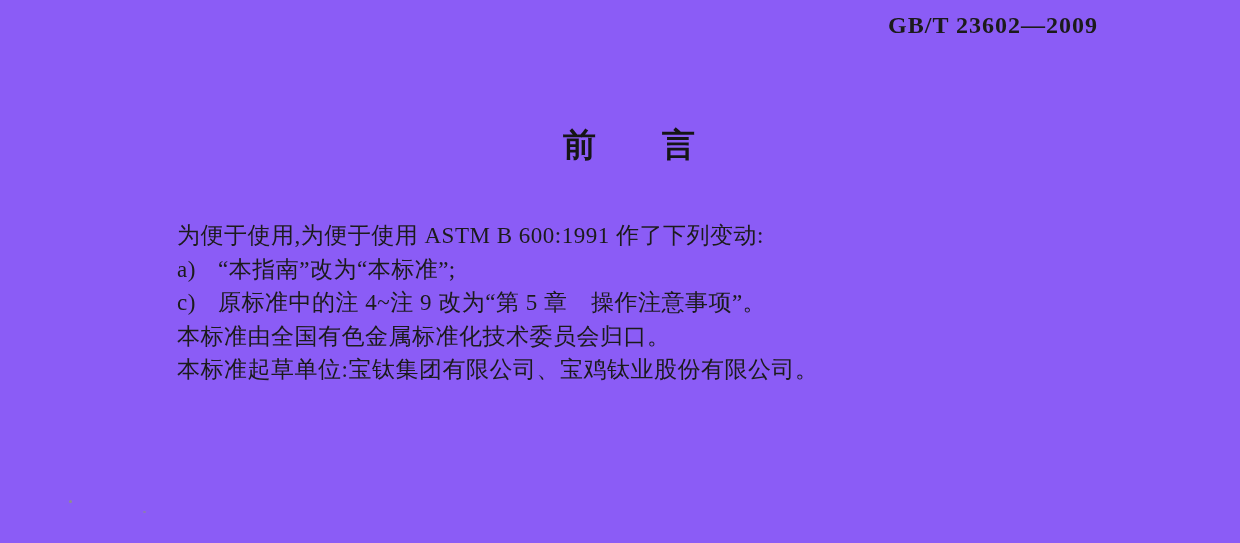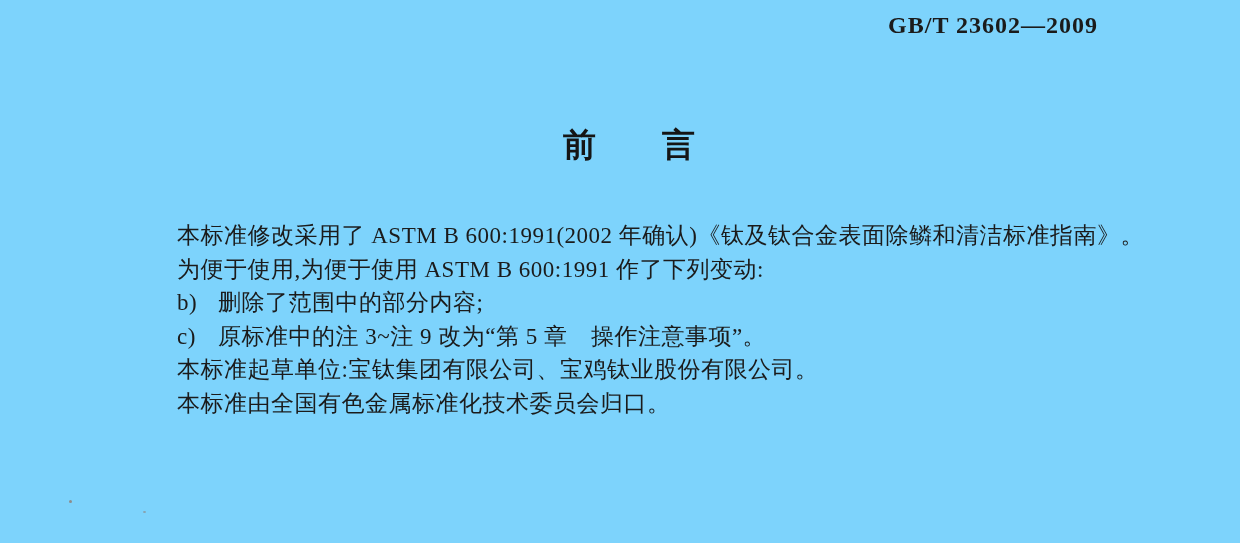--- a/index.html
+++ b/index.html
@@ -4,21 +4,21 @@
 <style>
   html, body {
     margin: 0;
     padding: 0;
     background: #ffffff;
   }
   .page {
     position: relative;
     width: 1240px;
     height: 543px;
-    background: #7dd3fc;
+    background: #8b5cf6;
     overflow: hidden;
     font-family: "Liberation Serif", "DejaVu Serif", serif;
     color: #1b1b1b;
   }
   .doc-number {
     position: absolute;
     top: 12px;
     right: 142px;
     font-size: 24px;
     font-weight: bold;
@@ -71,37 +71,36 @@
 <body>
 
 <div class="page">
 
   <div class="doc-number">GB/T 23602—2009</div>
 
   <h1 class="page-title">前　　言</h1>
 
   <div class="body-text">
 
-    <p class="line">本标准修改采用了 ASTM B 600:1991(2002 年确认)《钛及钛合金表面除鳞和清洁标准指南》。</p>
 
     <p class="line">为便于使用,为便于使用 ASTM B 600:1991 作了下列变动:</p>
 
-
     <p class="line list-item">
-      <span class="item-label">b)</span><span>删除了范围中的部分内容;</span>
-    </p>
-
-    <p class="line list-item">
-      <span class="item-label">c)</span><span>原标准中的注 3~注 9 改为“第 5 章　操作注意事项”。</span>
+      <span class="item-label">a)</span><span>“本指南”改为“本标准”;</span>
     </p>
 
 
-    <p class="line">本标准起草单位:宝钛集团有限公司、宝鸡钛业股份有限公司。</p>
+    <p class="line list-item">
+      <span class="item-label">c)</span><span>原标准中的注 4~注 9 改为“第 5 章　操作注意事项”。</span>
+    </p>
+
 
     <p class="line">本标准由全国有色金属标准化技术委员会归口。</p>
+
+    <p class="line">本标准起草单位:宝钛集团有限公司、宝鸡钛业股份有限公司。</p>
 
 
   </div>
 
   <div class="speck speck-1"></div>
   <div class="speck speck-2"></div>
 
 </div>
 
 </body></html>

